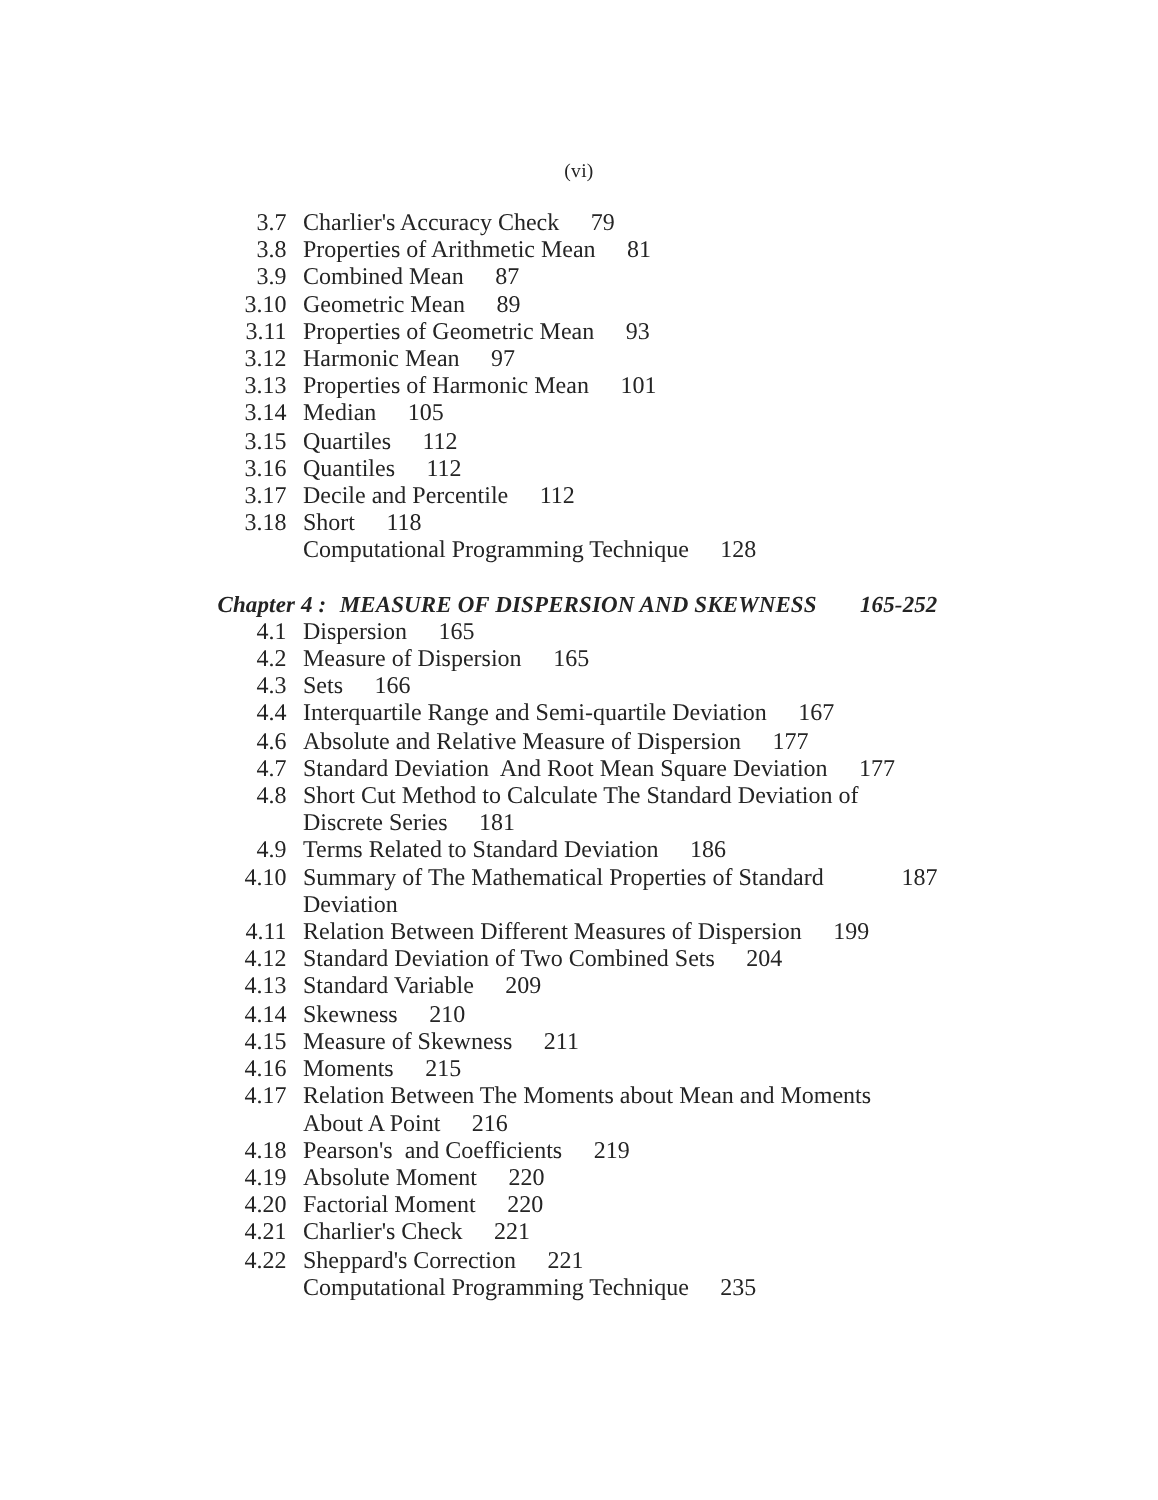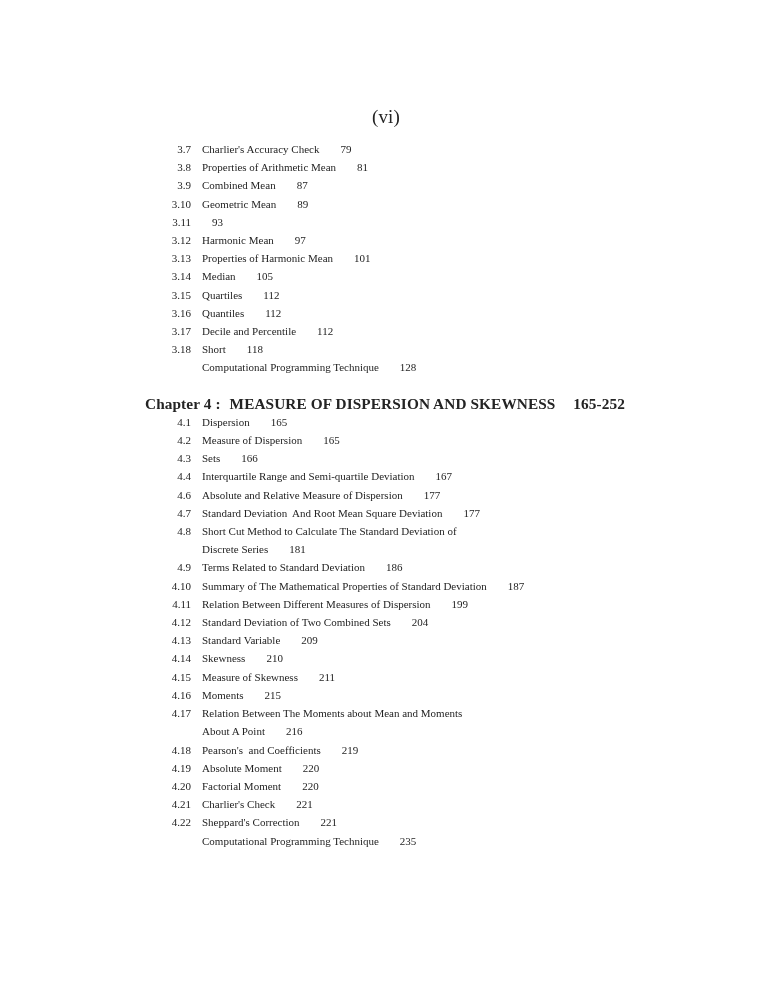--- a/index.html
+++ b/index.html
@@ -15,54 +15,55 @@
     font-family: "Liberation Serif", "DejaVu Serif", serif;
     color: #242424;
     overflow: hidden;
   }
   .folio {
     position: absolute;
     top: 106px;
     left: 0;
     width: 772px;
     text-align: center;
-    font-size: 19px;
+    font-size: 13px;
     letter-spacing: 0.2px;
   }
   .toc {
     position: absolute;
     top: 140px;
     left: 145px;
     width: 480px;
   }
   .row {
     display: flex;
     align-items: baseline;
     line-height: 18.2px;
-    font-size: 11px;
+    font-size: 16px;
   }
   .num {
     flex: 0 0 46px;
     text-align: right;
     white-space: pre;
   }
   .title {
     margin-left: 11px;
     white-space: pre-wrap;
   }
   .pg {
     margin-left: 21px;
     white-space: pre;
   }
   .chapter {
     justify-content: space-between;
     margin-top: 18px;
     font-weight: bold;
     font-size: 15.3px;
     letter-spacing: 0.1px;
+    font-style: italic;
   }
   .ch-title {
     margin-left: 9px;
     white-space: pre-wrap;
   }
 </style>
 </head>
 <body>
 
 <div class="page">
@@ -87,20 +88,21 @@
   </div>
 
   <div class="row">
     <span class="num">3.10</span>
     <span class="title">Geometric Mean</span>
     <span class="pg">89</span>
   </div>
 
   <div class="row">
     <span class="num">3.11</span>
+    <span class="title">Properties of Geometric Mean</span>
     <span class="pg">93</span>
   </div>
 
   <div class="row">
     <span class="num">3.12</span>
     <span class="title">Harmonic Mean</span>
     <span class="pg">97</span>
   </div>
 
   <div class="row">

